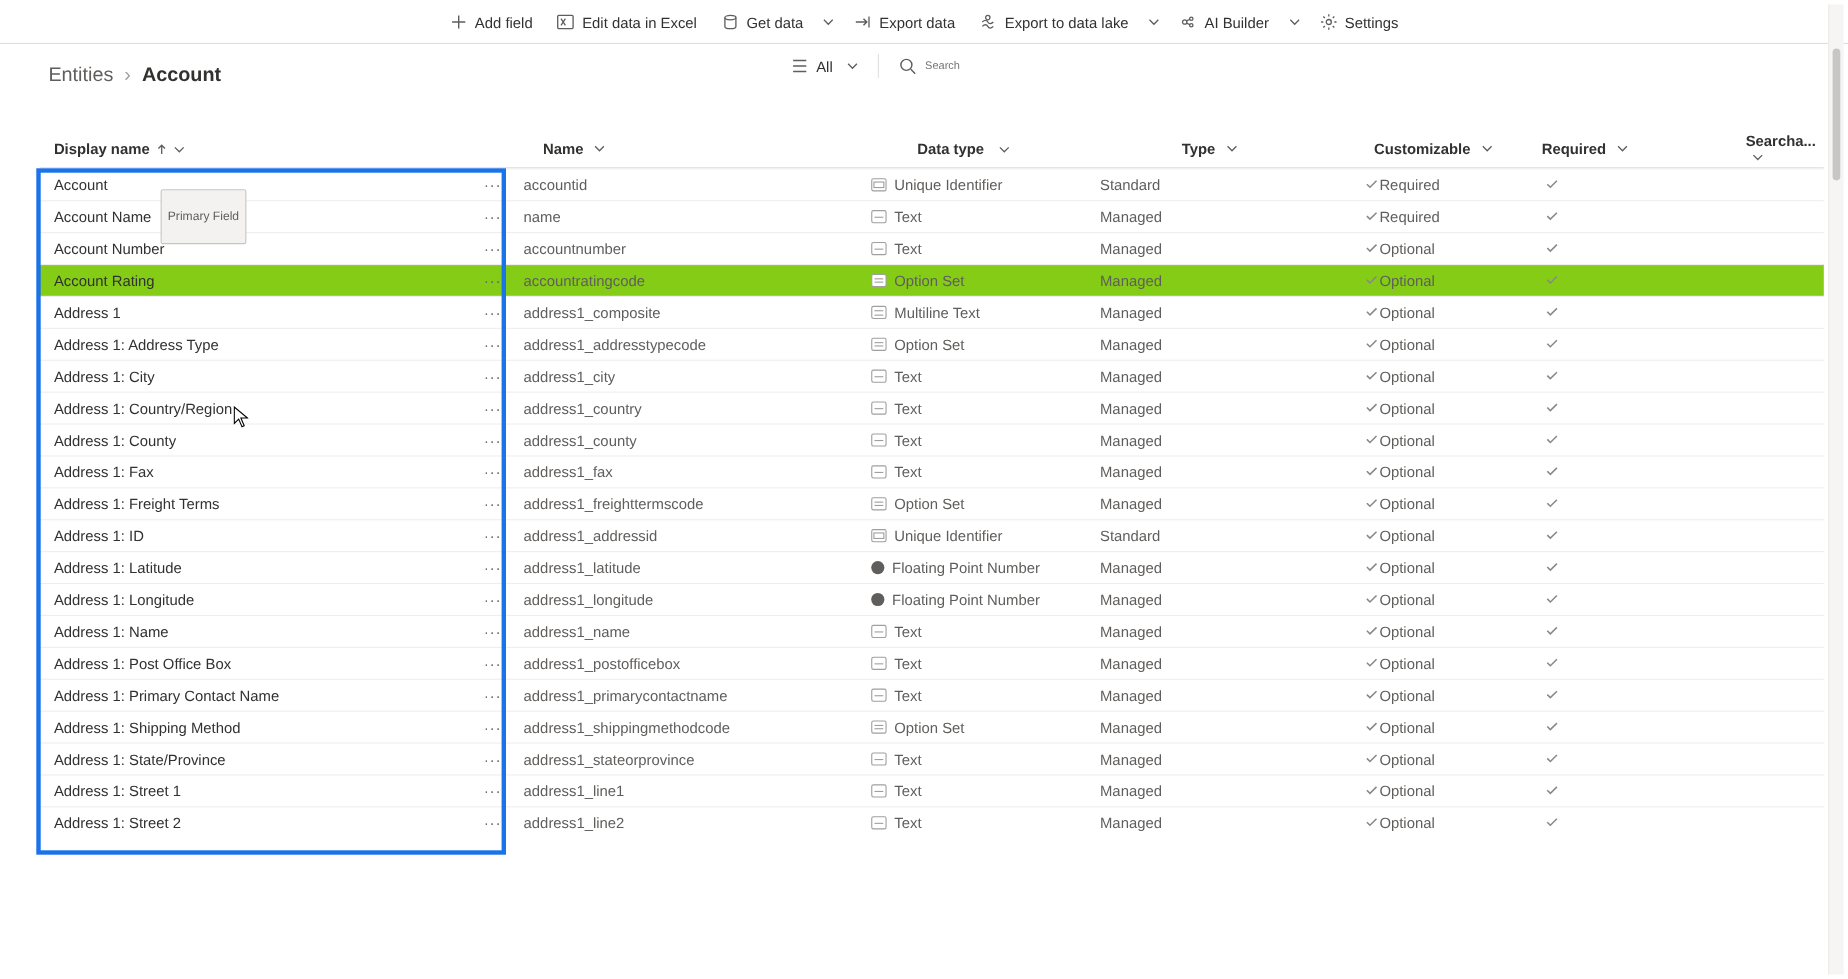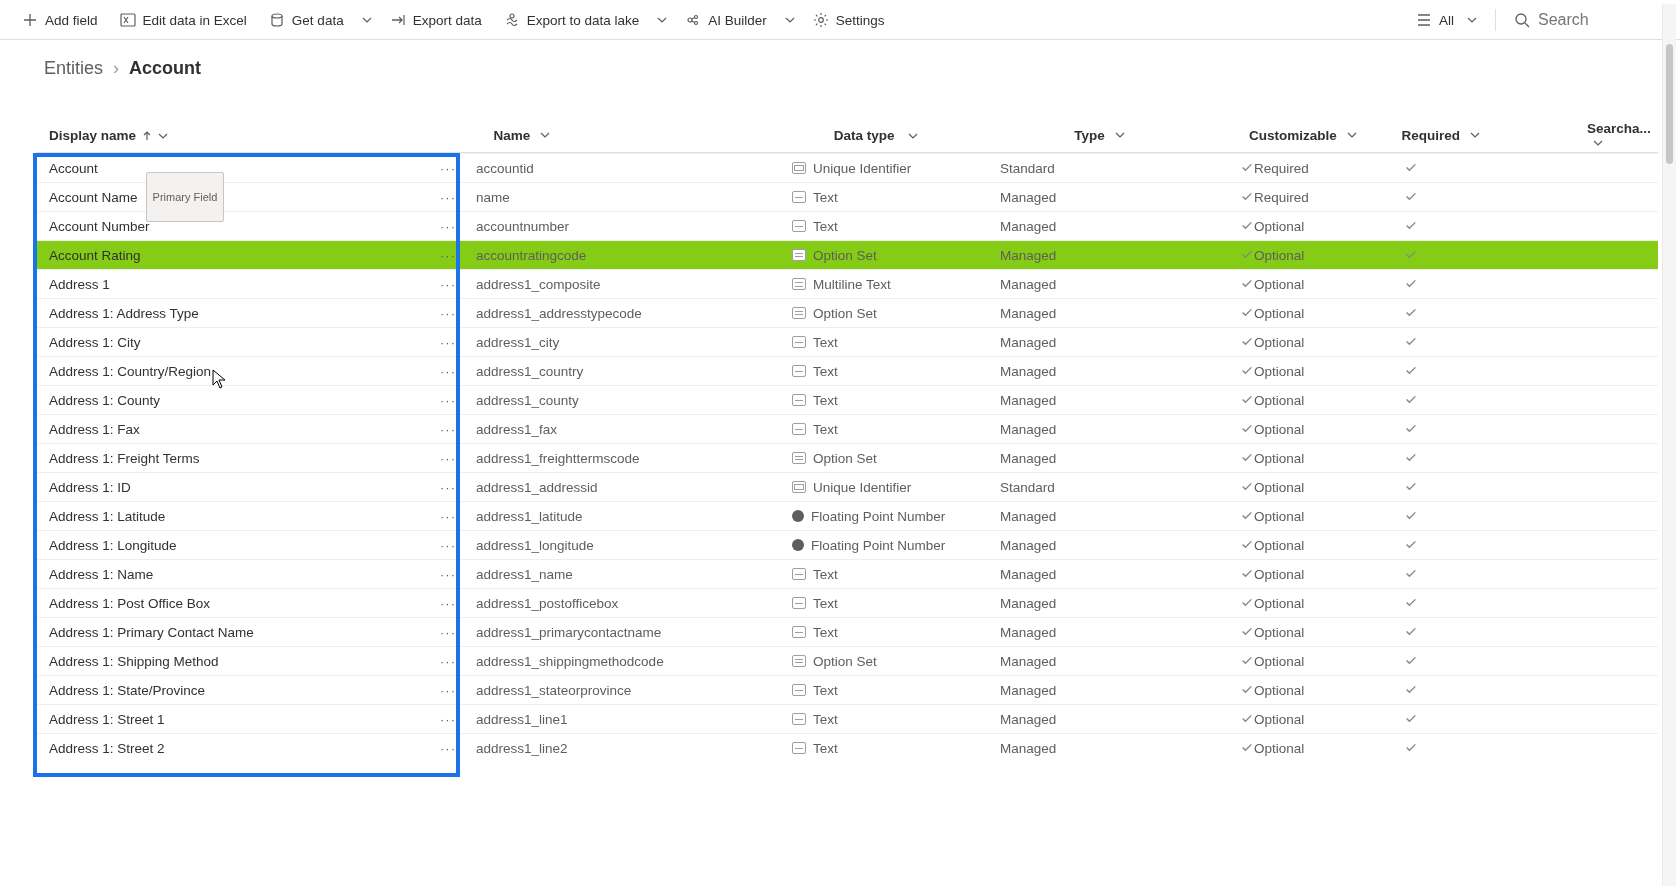--- a/index.html
+++ b/index.html
@@ -1,28 +1,28 @@
 <!DOCTYPE html>
 <html><head>
 <meta charset="utf-8">
 <style>
   * { box-sizing: border-box; margin: 0; padding: 0; }
   body { font-family: "Segoe UI", Arial, sans-serif; font-size: 13.5px; color: #323130; background: #fff; overflow: hidden; }
   .app { width: 1680px; height: 890px; position: relative; display: flex; flex-direction: column; }
 
   
-  .cmdbar { height: 40px; border-bottom: 1px solid #e1dfdd; display: flex; align-items: flex-start; padding: 0 12px; justify-content: space-between; }
+  .cmdbar { height: 40px; border-bottom: 1px solid #e1dfdd; display: flex; align-items: center; padding: 0 12px; justify-content: space-between; flex-direction: column; }
   .cmdbar-left, .cmdbar-right { display:flex; align-items:center; gap:2px; }
   .cmd-btn { display:flex; align-items:center; gap:7px; padding: 0 10px; height: 40px; color:#323130; cursor:pointer; font-size:13.5px; }
   .cmd-icon { width:16px; height:16px; display:flex; align-items:center; justify-content:center; color:#605e5c; }
   .cmd-icon svg { width:16px; height:16px; }
   .cmd-caret { display:flex; align-items:center; padding:0 6px; height:40px; cursor:pointer; }
   .cmd-caret svg { width:10px; height:10px; }
   .search-wrap { display:flex; align-items:center; gap:8px; padding:0 10px; color:#605e5c; }
-  .search-input { border:none; outline:none; font-size:16px; width:120px; background:transparent; }
+  .search-input { border:none; outline:none; font-size:10px; width:120px; background:transparent; }
 
   
   .bc-wrap { padding: 18px 44px 0; }
   .bc { display:flex; align-items:center; gap:10px; font-size:18px; }
   .bc-item { color:#605e5c; cursor:pointer; }
   .bc-sep { color:#a19f9d; }
   .bc-current { color:#323130; font-weight:600; }
 
   
   .tabs { display:flex; gap:28px; padding: 22px 44px 0; border-bottom:1px solid #e1dfdd; }

